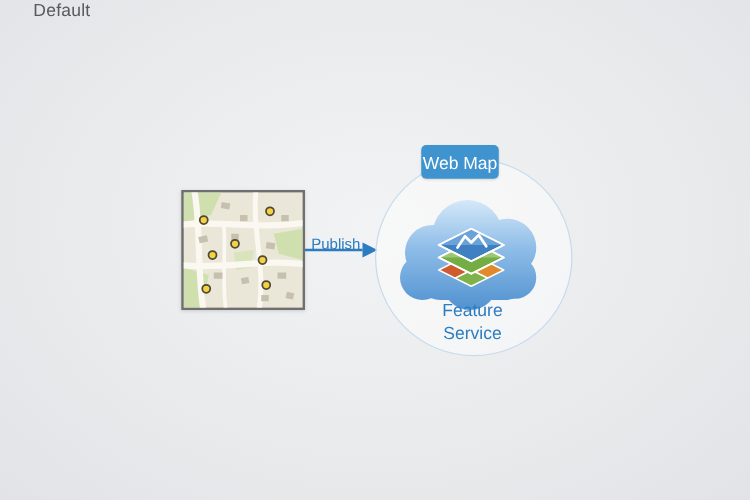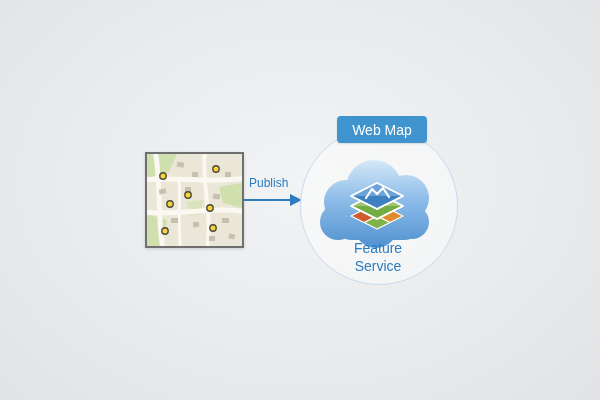--- a/index.html
+++ b/index.html
@@ -16,44 +16,45 @@
   .default-label{
     left:145px;top:120px;width:99px;text-align:center;
     font-size:14px;color:#58595c;letter-spacing:.2px;
   }
   .map-thumb{
     position:absolute;left:145px;top:152px;width:95px;height:92px;
     border:2px solid #6f6f6f;box-sizing:content-box;background:#eae7d8;
     box-shadow:0 1px 3px rgba(0,0,0,.15);
   }
   .map-thumb svg{display:block;}
-  .publish-label{left:249px;top:176px;font-size:12px;}
+  .publish-label{left:249px;top:188px;font-size:12px;}
   .arrow-wrap{position:absolute;left:244px;top:192px;width:58px;height:16px;}
   .big-circle{
     position:absolute;left:300px;top:127px;width:156px;height:156px;
     border:1.5px solid #c7dbee;border-radius:50%;
     background:rgba(255,255,255,0.45);
   }
   .web-map-badge{
-    position:absolute;left:337px;top:116px;width:90px;height:27px;
+    position:absolute;left:337px;top:116px;width:62px;height:27px;
     background:#3f93cf;border-radius:4px;color:#ffffff;
     font-size:14px;display:flex;align-items:center;justify-content:center;
     box-shadow:0 1px 2px rgba(0,0,0,.12);
   }
   .cloud-wrap{position:absolute;left:308px;top:150px;width:138px;height:102px;}
   .feature-service-label{
     left:346px;top:240px;width:64px;text-align:center;
     font-size:14px;line-height:1.25;
   }
 </style>
 </head>
 <body>
 
 <div class="stage">
 
+  <div class="default-label">Default</div>
 
   <div class="map-thumb">
     <svg width="95" height="92" viewBox="0 0 95 92">
       <rect width="95" height="92" fill="#eae7d8"></rect>
       <g>
         <polygon points="0,0 30,0 22,18 0,24" fill="#cfe0ae"></polygon>
         <polygon points="72,33 95,29 95,54 76,49" fill="#cfe0ae"></polygon>
         <polygon points="0,60 20,66 15,92 0,92" fill="#cfe0ae"></polygon>
         <polygon points="40,48 56,46 54,60 42,62" fill="#d8e4bc"></polygon>
       </g>

